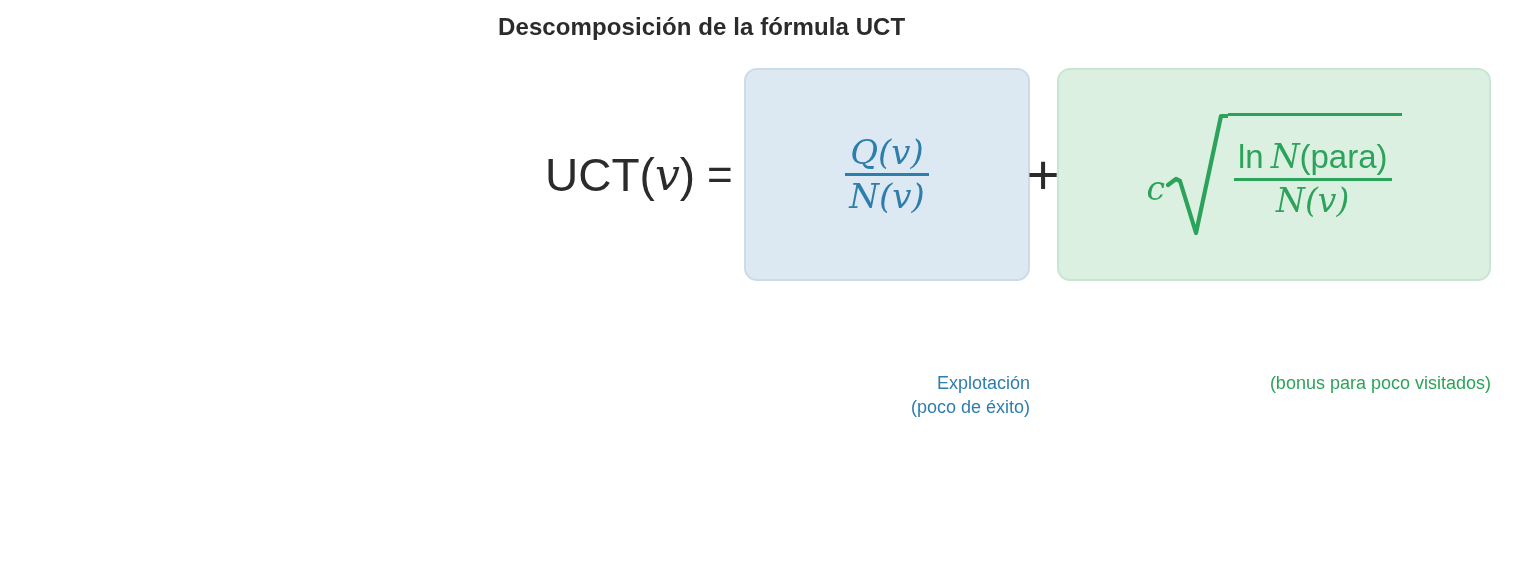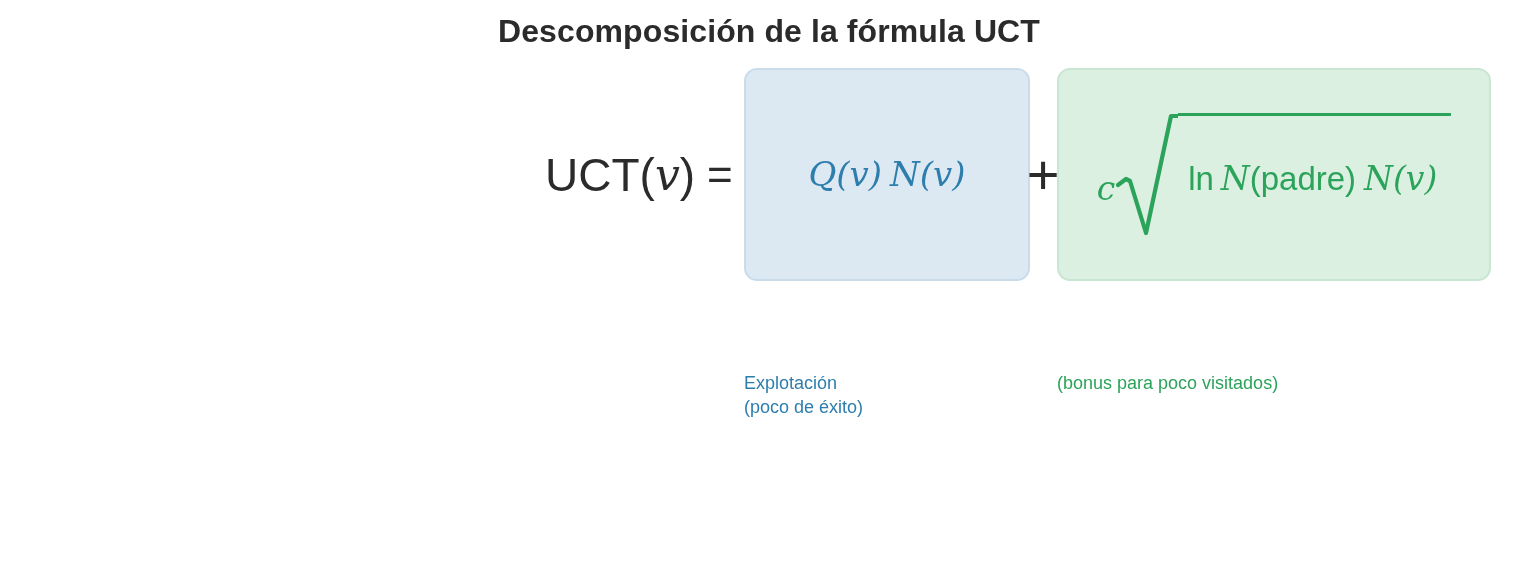--- a/index.html
+++ b/index.html
@@ -14,21 +14,21 @@
     overflow: hidden;
     font-family: "Liberation Sans", sans-serif;
     -webkit-font-smoothing: antialiased;
   }
 
   
   #page-title {
     position: absolute;
     left: 498px;
     top: 13px;
-    font-size: 32px;
+    font-size: 24px;
     font-weight: bold;
     color: #2b2b2b;
     letter-spacing: 0.1px;
     white-space: nowrap;
   }
 
   
   #formula-row {
     position: absolute;
     left: 0;
@@ -94,21 +94,21 @@
     align-items: center;
     justify-content: center;
     font-size: 56px;
     color: #2b2b2b;
     line-height: 1;
   }
 
   
   .frac {
     display: inline-flex;
-    flex-direction: row;
+    flex-direction: column;
     align-items: center;
     vertical-align: middle;
     line-height: 1.04;
   }
   .frac .num,
   .frac .den {
     padding: 0 4px;
     white-space: nowrap;
   }
   .frac .bar {
@@ -155,21 +155,21 @@
     border-top: 3px solid #2ca35a;
     padding: 6px 10px 0 6px;
     display: flex;
     align-items: center;
   }
   #exploration-expression .bar { background: #2ca35a; }
 
   
   .caption {
     position: absolute;
-    text-align: left;
+    text-align: right;
     font-size: 18px;
     line-height: 24px;
     white-space: nowrap;
   }
   #caption-exploitation {
     left: 744px;
     width: 286px;
     top: 371px;
     color: #2e7ead;
   }
@@ -210,21 +210,21 @@
 
       <span class="coef">c</span>
 
       <span class="sqrt">
         <svg class="radical" width="62" height="124" viewBox="0 0 62 124" xmlns="http://www.w3.org/2000/svg">
           <path d="M2 72 L10 66 L14 68 L30 120 L55 3 L62 3" fill="none" stroke="#2ca35a" stroke-width="4.2" stroke-linecap="round" stroke-linejoin="round"></path>
         </svg>
 
         <span class="radicand">
           <span class="frac">
-            <span class="num"><span class="mo">ln</span><span class="mi" style="margin-left:7px">N</span><span class="mo">(padre)</span></span>
+            <span class="num"><span class="mo">ln</span><span class="mi" style="margin-left:7px">N</span><span class="mo">(para)</span></span>
             <span class="bar"></span>
             <span class="den"><span class="mi">N</span><span class="mi">(</span><span class="mi">v</span><span class="mi">)</span></span>
           </span>
         </span>
       </span>
     </div>
   </div>
 </div>
 
 <div class="caption" id="caption-exploitation">

